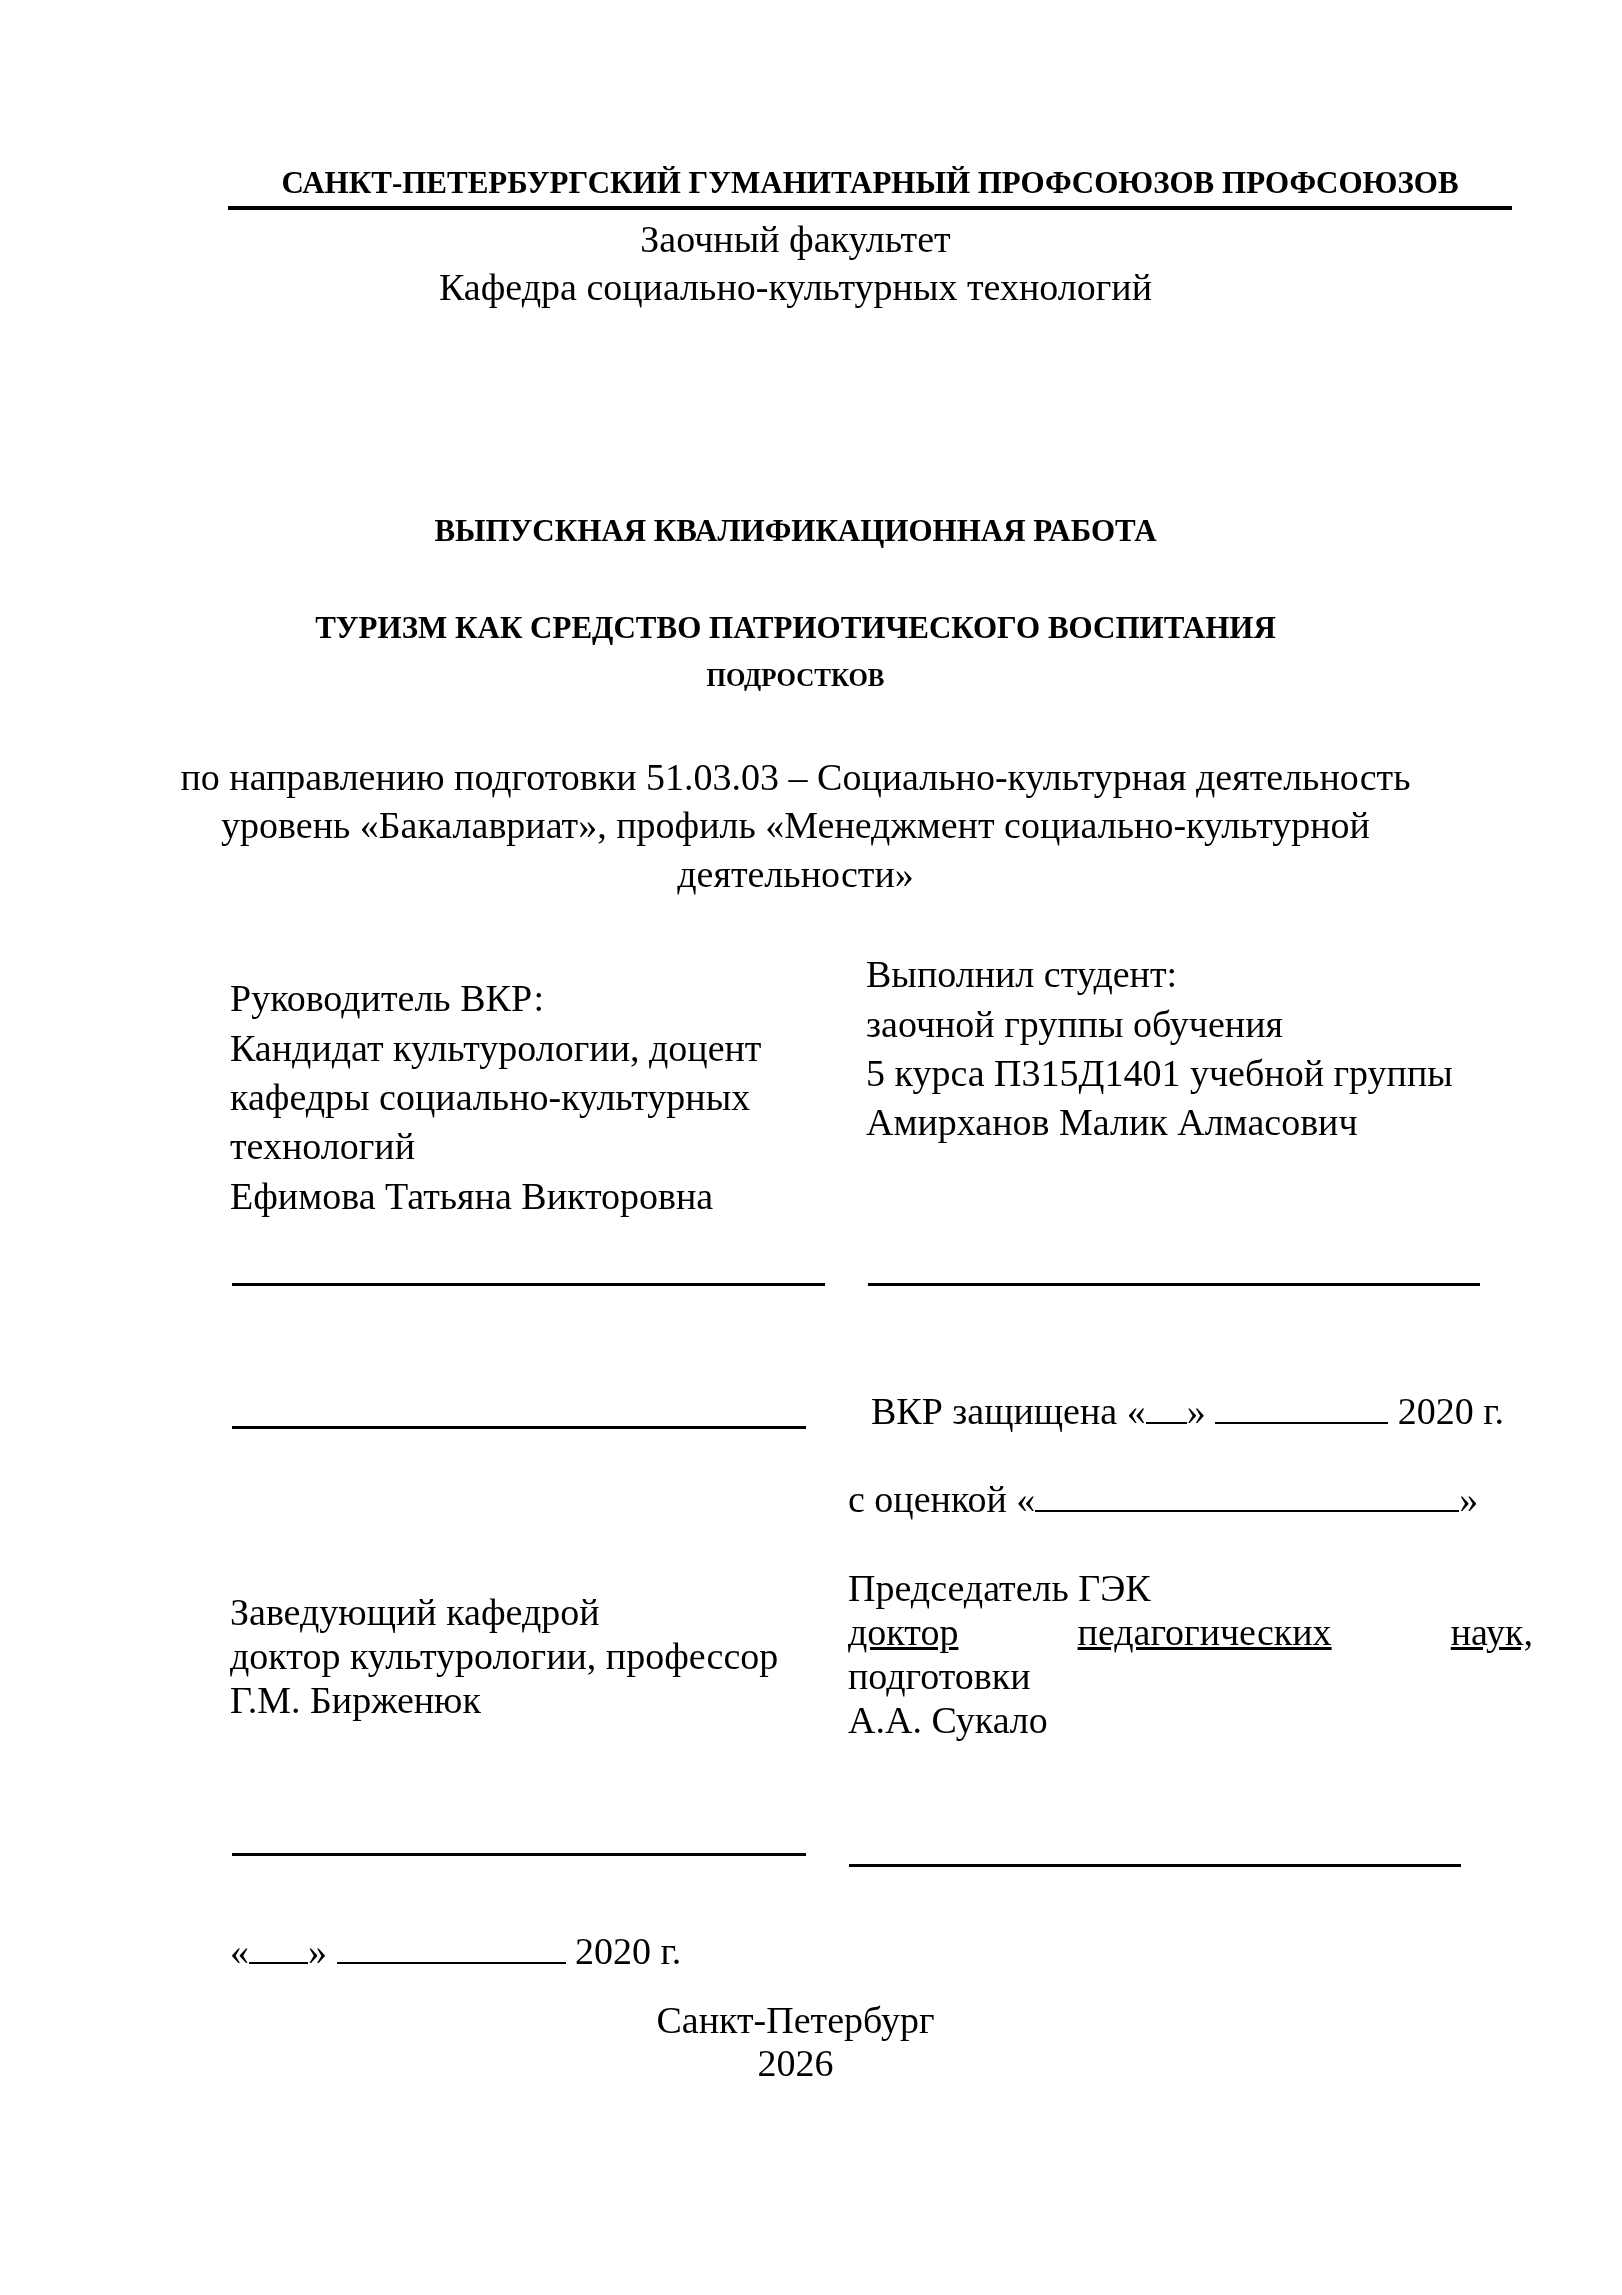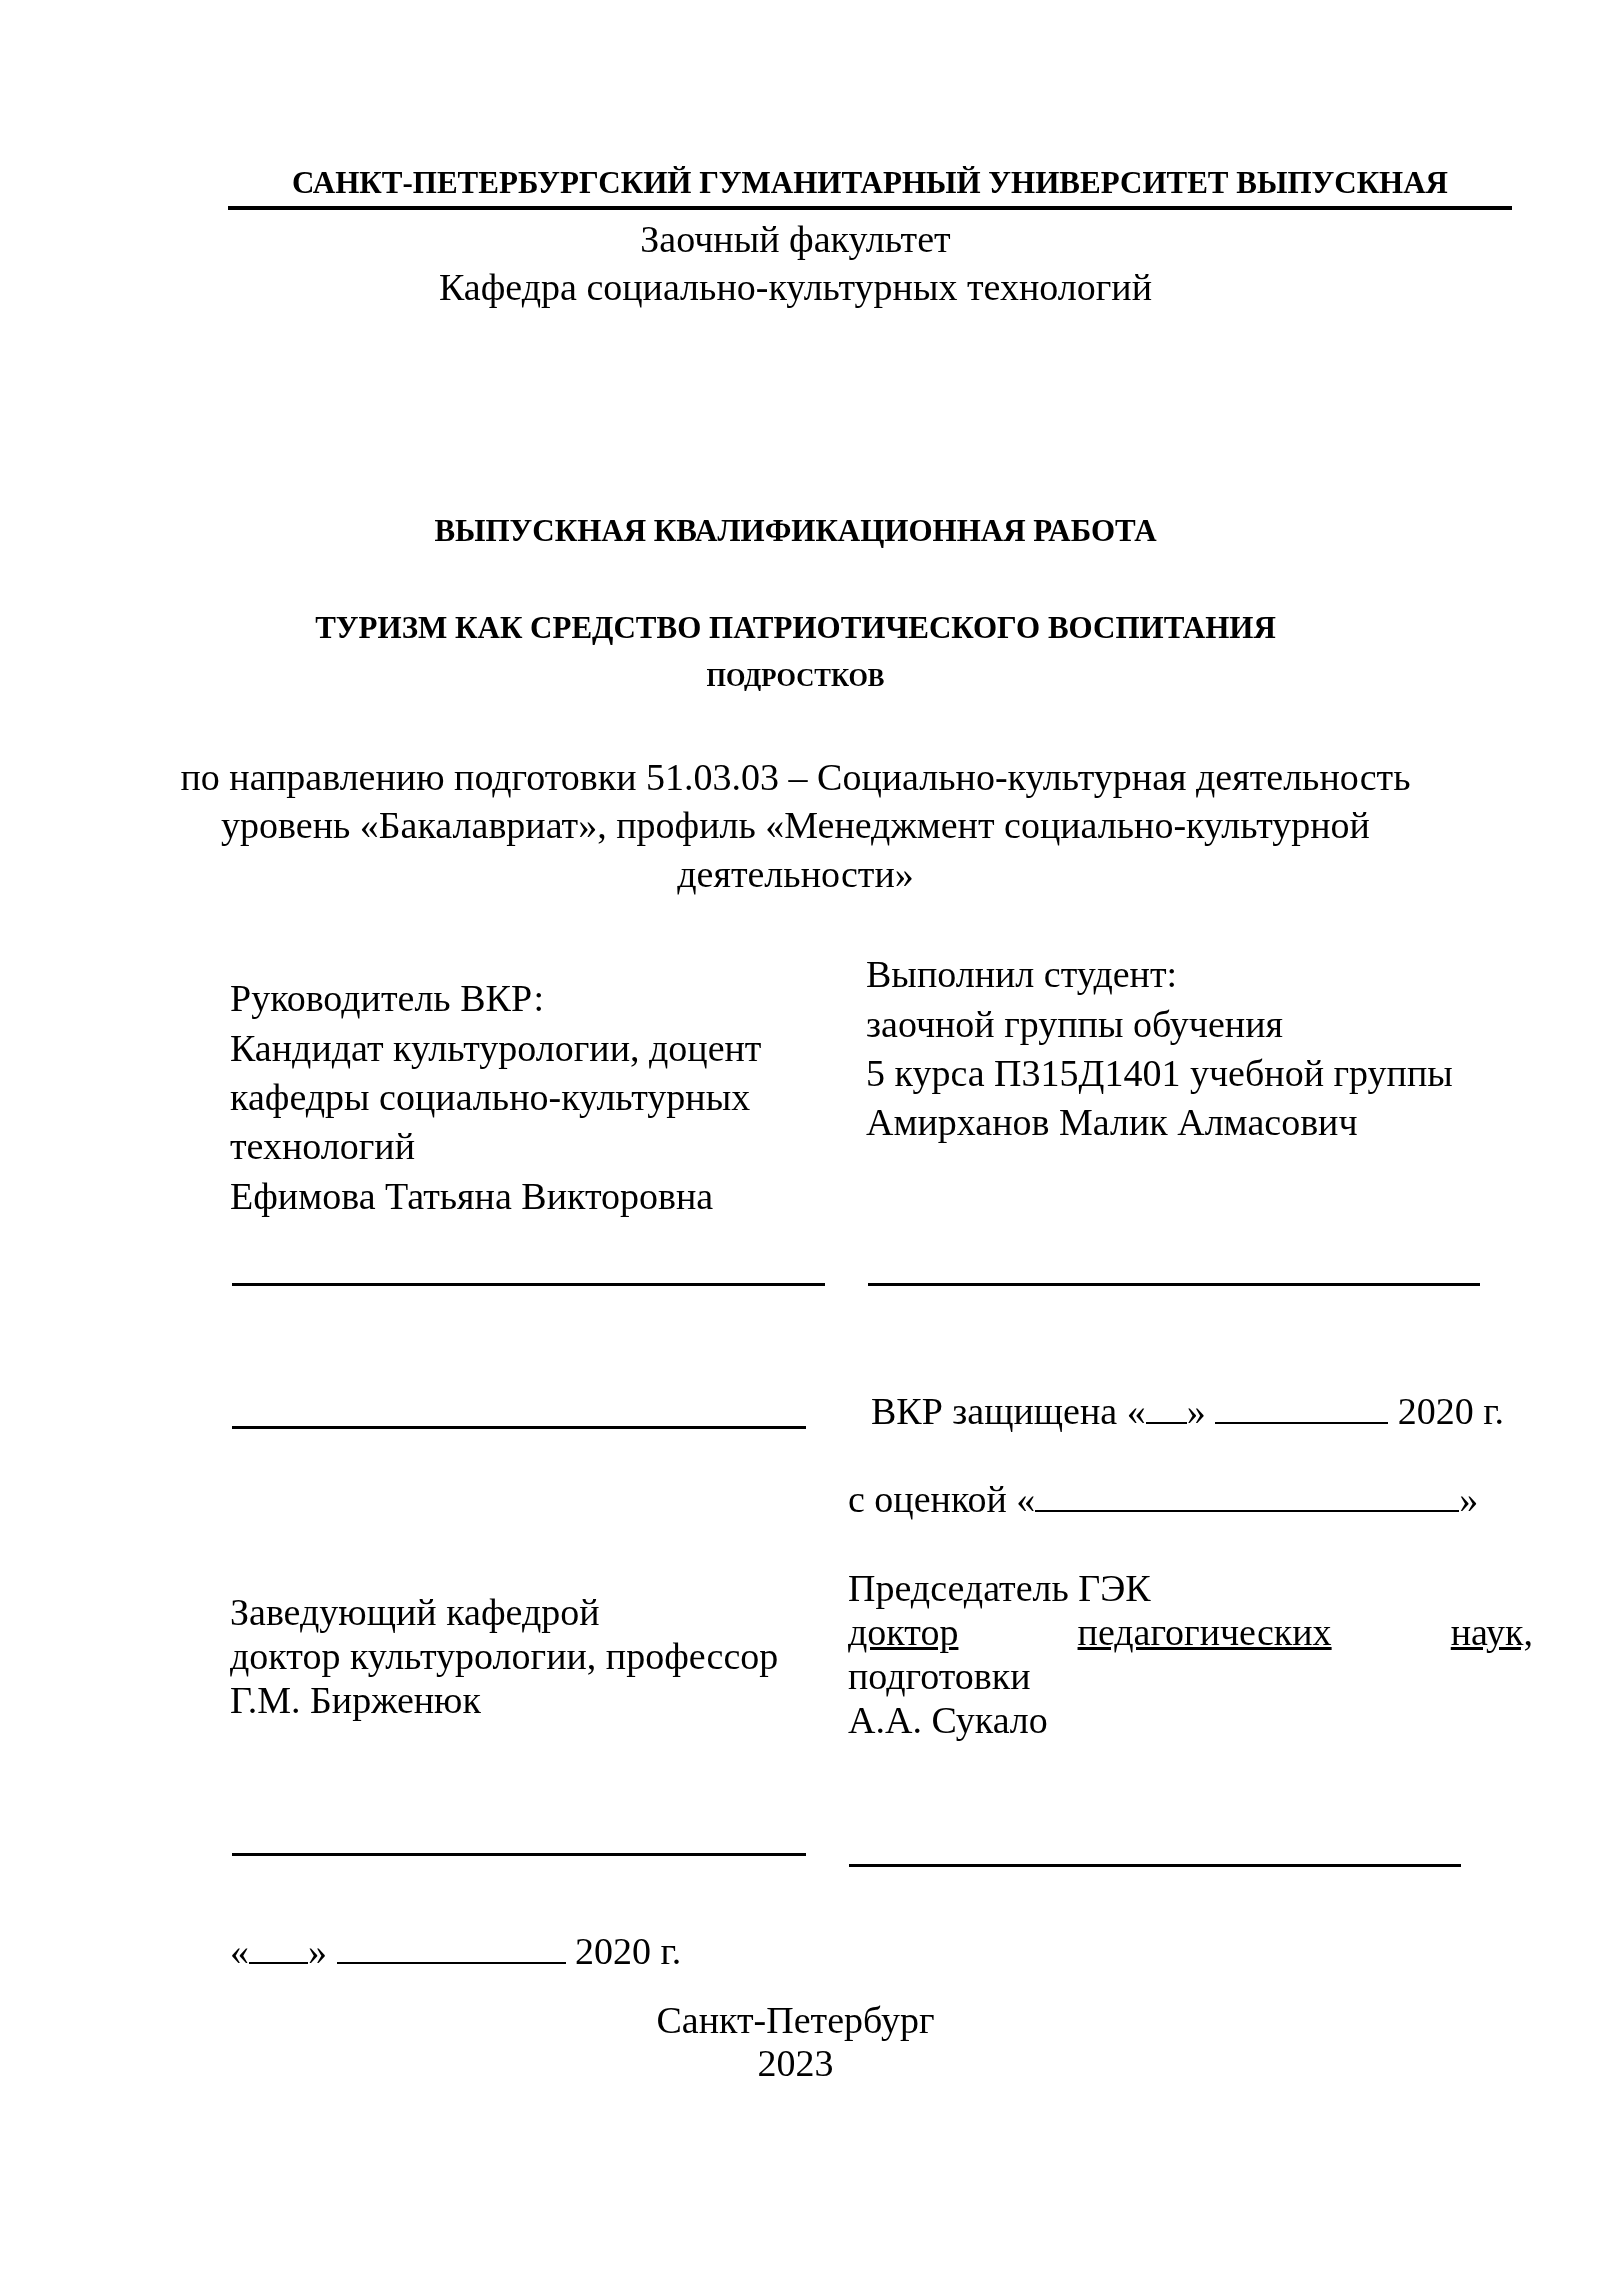--- a/index.html
+++ b/index.html
@@ -73,21 +73,21 @@
       left: 848px;
       width: 685px;
       display: flex;
       justify-content: space-between;
       text-decoration: underline;
     }
   </style>
 </head>
 <body>
 
-<div id="uni-title" class="abs">САНКТ-ПЕТЕРБУРГСКИЙ ГУМАНИТАРНЫЙ УНИВЕРСИТЕТ ВЫПУСКНАЯ</div>
+<div id="uni-title" class="abs">САНКТ-ПЕТЕРБУРГСКИЙ ГУМАНИТАРНЫЙ ПРОФСОЮЗОВ ПРОФСОЮЗОВ</div>
 <div id="header-rule"></div>
 <div id="faculty" class="abs center">Заочный факультет</div>
 <div id="department" class="abs center">Кафедра социально-культурных технологий</div>
 
 <div id="work-type" class="abs center">ВЫПУСКНАЯ КВАЛИФИКАЦИОННАЯ РАБОТА</div>
 <div id="topic-1" class="abs center">ТУРИЗМ КАК СРЕДСТВО ПАТРИОТИЧЕСКОГО ВОСПИТАНИЯ</div>
 <div id="topic-2" class="abs center">ПОДРОСТКОВ</div>
 
 <div id="direction-1" class="abs center">по направлению подготовки 51.03.03 – Социально-культурная деятельность</div>
 <div id="direction-2" class="abs center">уровень «Бакалавриат», профиль «Менеджмент социально-культурной</div>
@@ -133,14 +133,14 @@
 <div class="sig-line" style="top:1853px; left:232px; width:574px;"></div>
 <div class="sig-line" style="top:1864px; left:849px; width:612px;"></div>
 
 <div class="abs col-left row" style="top:1904px">
   <span>«</span><span class="blank" style="width:59px"></span><span>»</span>
   <span class="blank" style="width:229px"></span>
   <span>2020 г.</span>
 </div>
 
 <div class="abs center" style="top:1998px; line-height:44px">Санкт-Петербург</div>
-<div class="abs center" style="top:2041px; line-height:44px">2023</div>
+<div class="abs center" style="top:2041px; line-height:44px">2026</div>
 
 
 </body></html>

